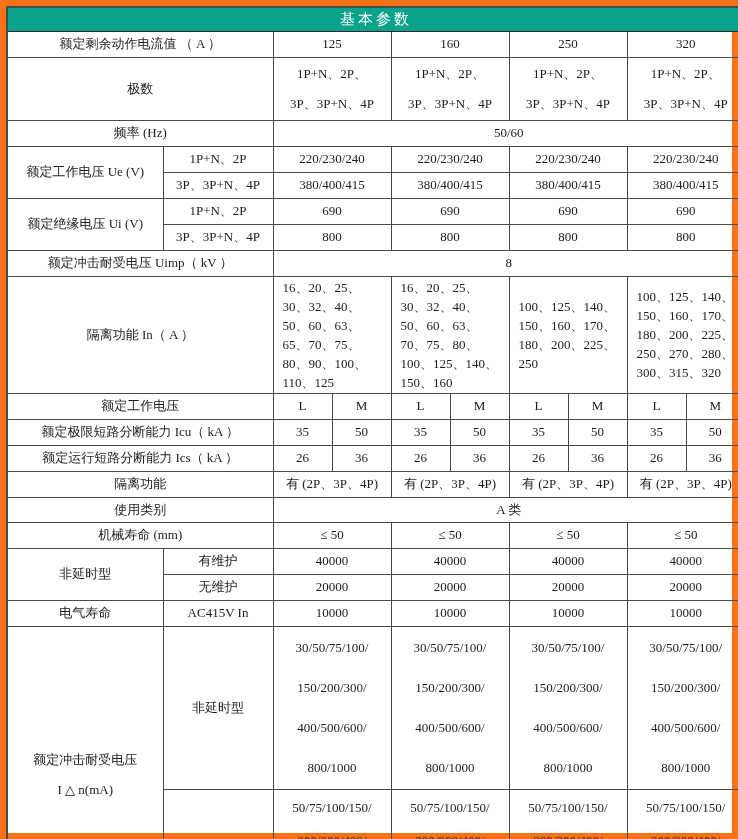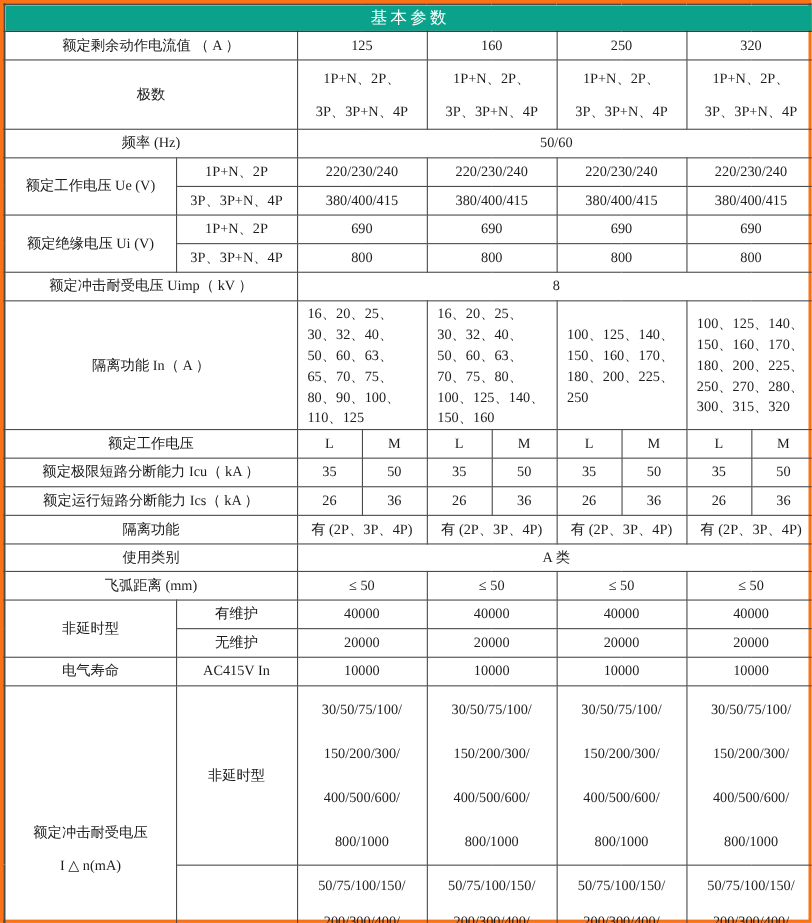--- a/index.html
+++ b/index.html
@@ -4,21 +4,21 @@
 <style>
   * { box-sizing: border-box; }
   html, body { margin: 0; padding: 0; background: #ffffff; }
   body {
     font-family: "Liberation Serif", "DejaVu Serif", serif;
     color: #1c1c1c;
   }
   .sheet {
     width: 738px;
     height: 839px;
-    border: 3px solid #f97316;
+    border: 6px solid #f97316;
     background: #fff;
     display: flex;
     flex-direction: column;
   }
   table.spec {
     border-collapse: collapse;
     width: 100%;
     table-layout: fixed;
     border: 2px solid #4b4b4b;
     flex: 1;
@@ -214,21 +214,21 @@
         <td colspan="2">有 (2P、3P、4P)</td>
         <td colspan="2">有 (2P、3P、4P)</td>
       </tr>
 
       <tr class="r-cat">
         <td colspan="2">使用类别</td>
         <td colspan="8">A 类</td>
       </tr>
 
       <tr class="r-std">
-        <td colspan="2">飞弧距离 (mm)</td>
+        <td colspan="2">机械寿命 (mm)</td>
         <td colspan="2">≤ 50</td>
         <td colspan="2">≤ 50</td>
         <td colspan="2">≤ 50</td>
         <td colspan="2">≤ 50</td>
       </tr>
 
       <tr class="r-std">
         <td rowspan="2">非延时型</td>
         <td>有维护</td>
         <td colspan="2">40000</td>

